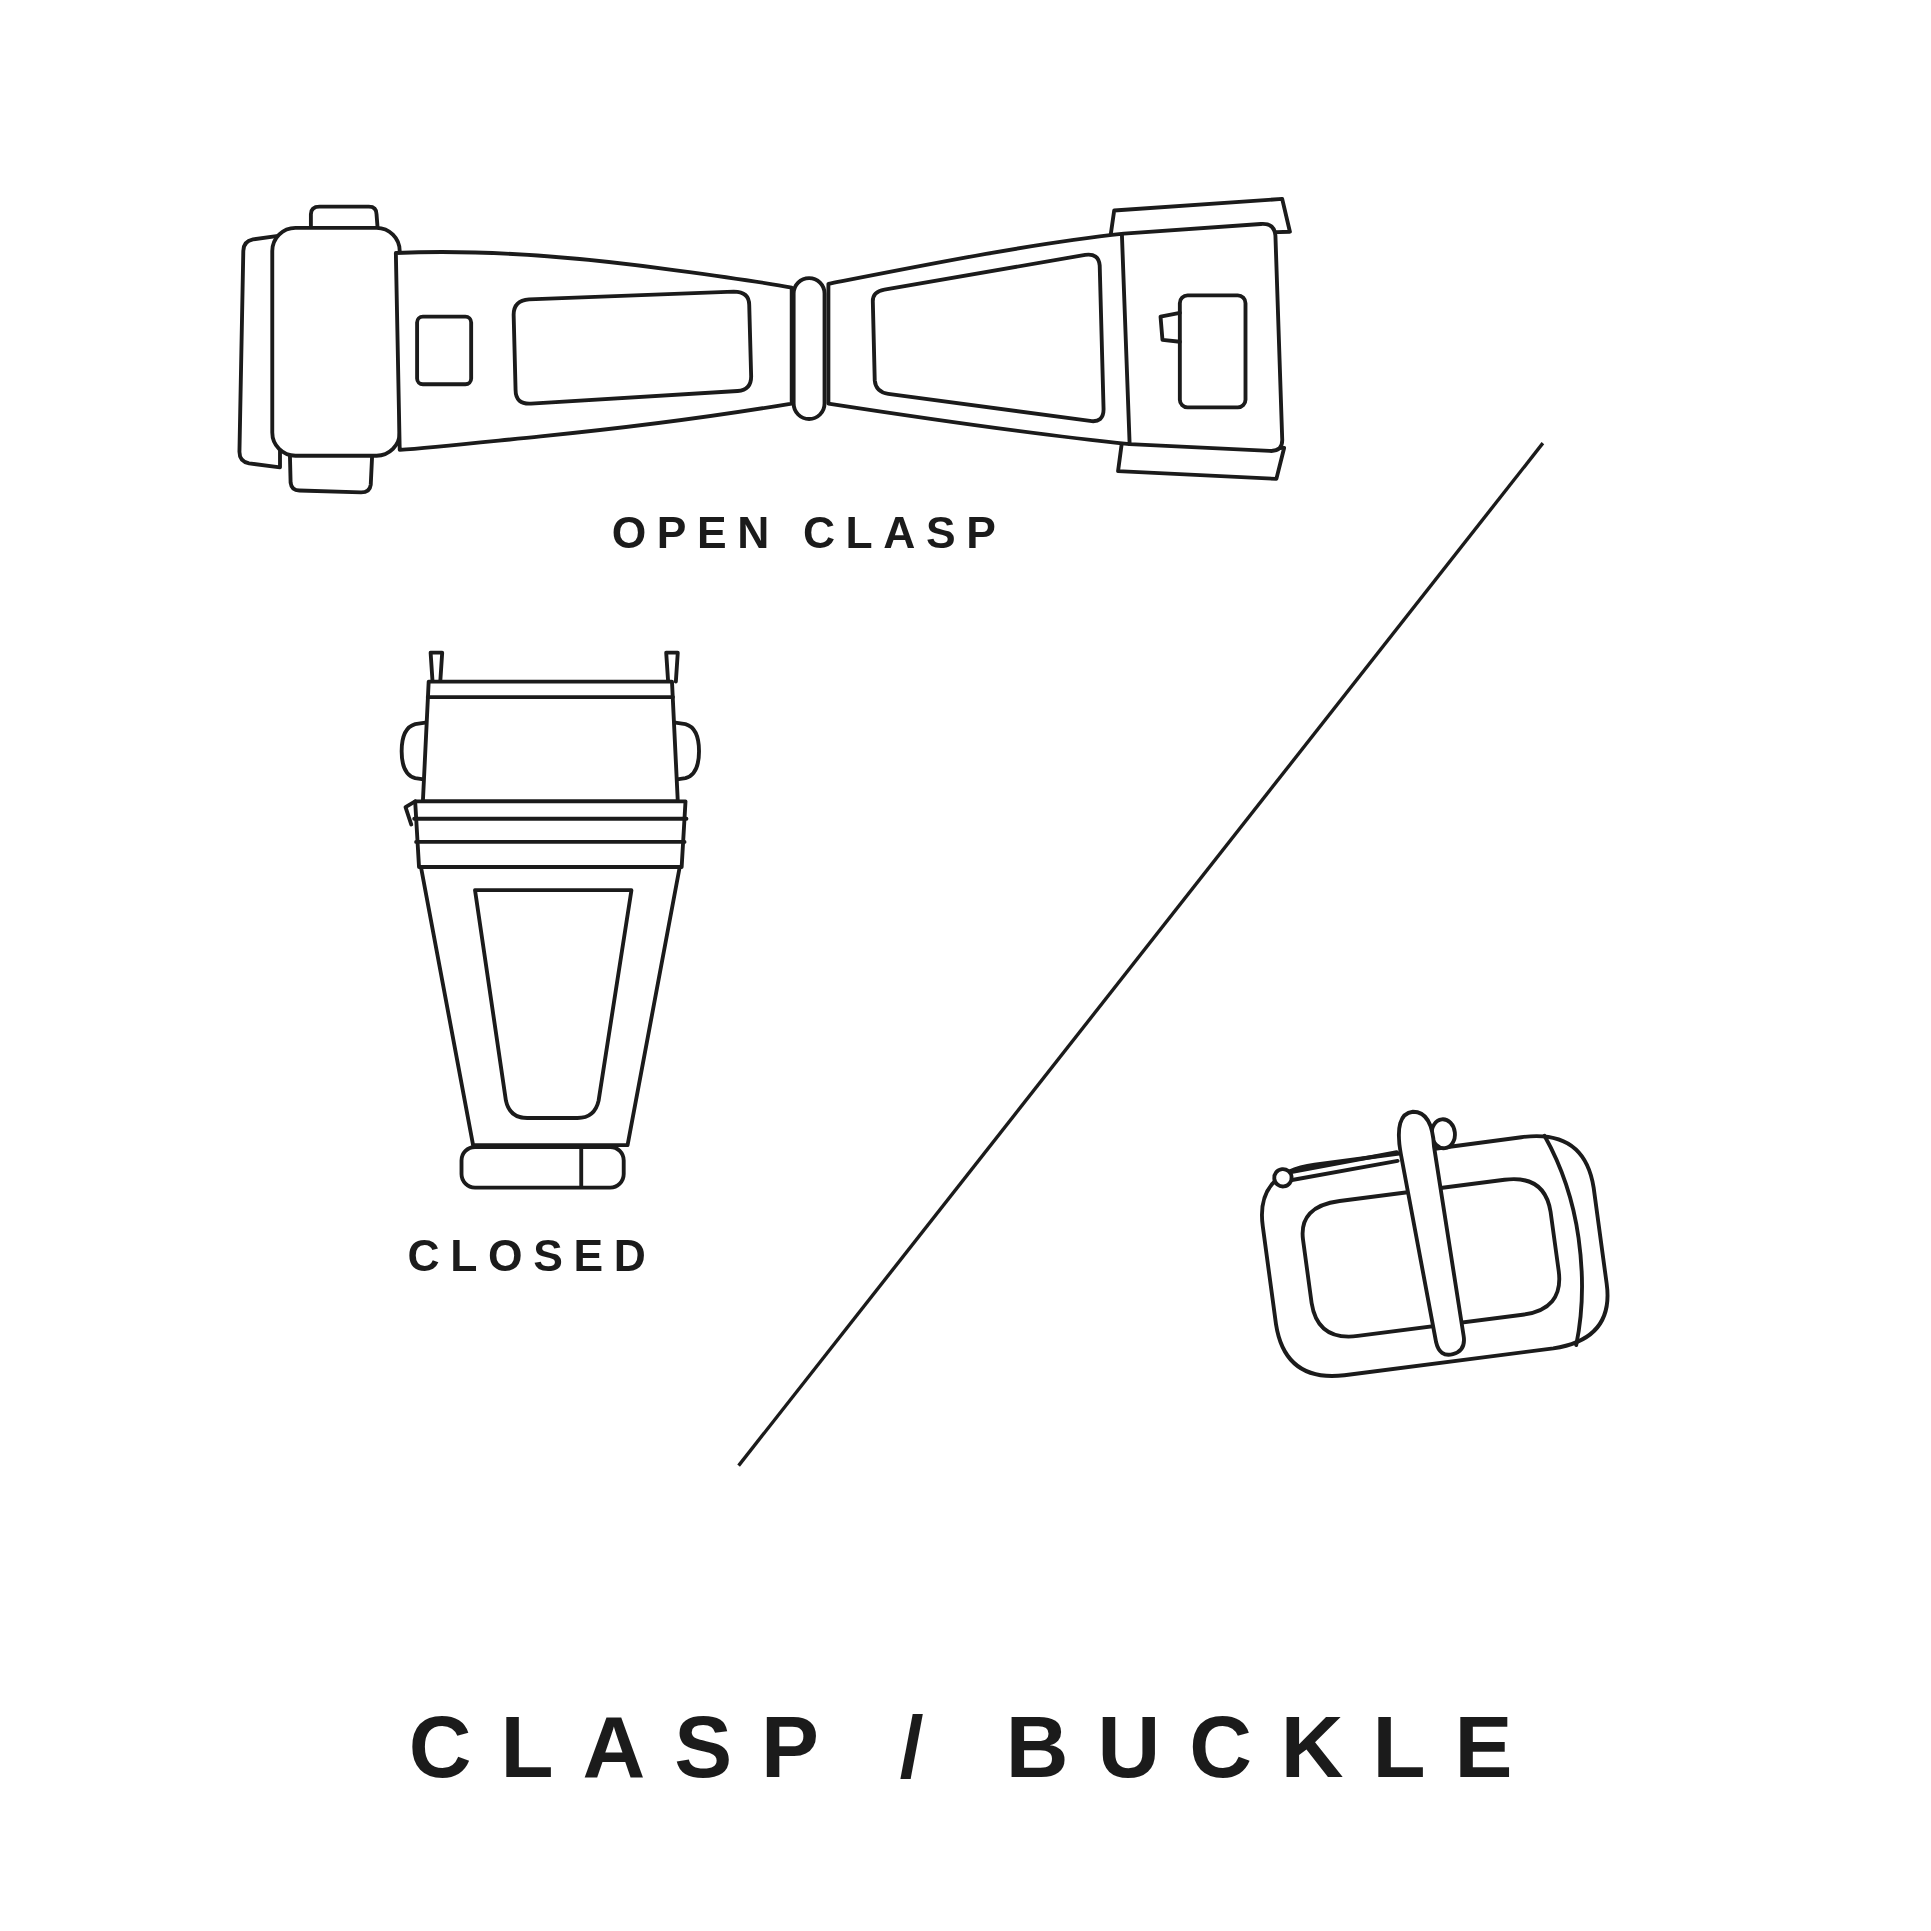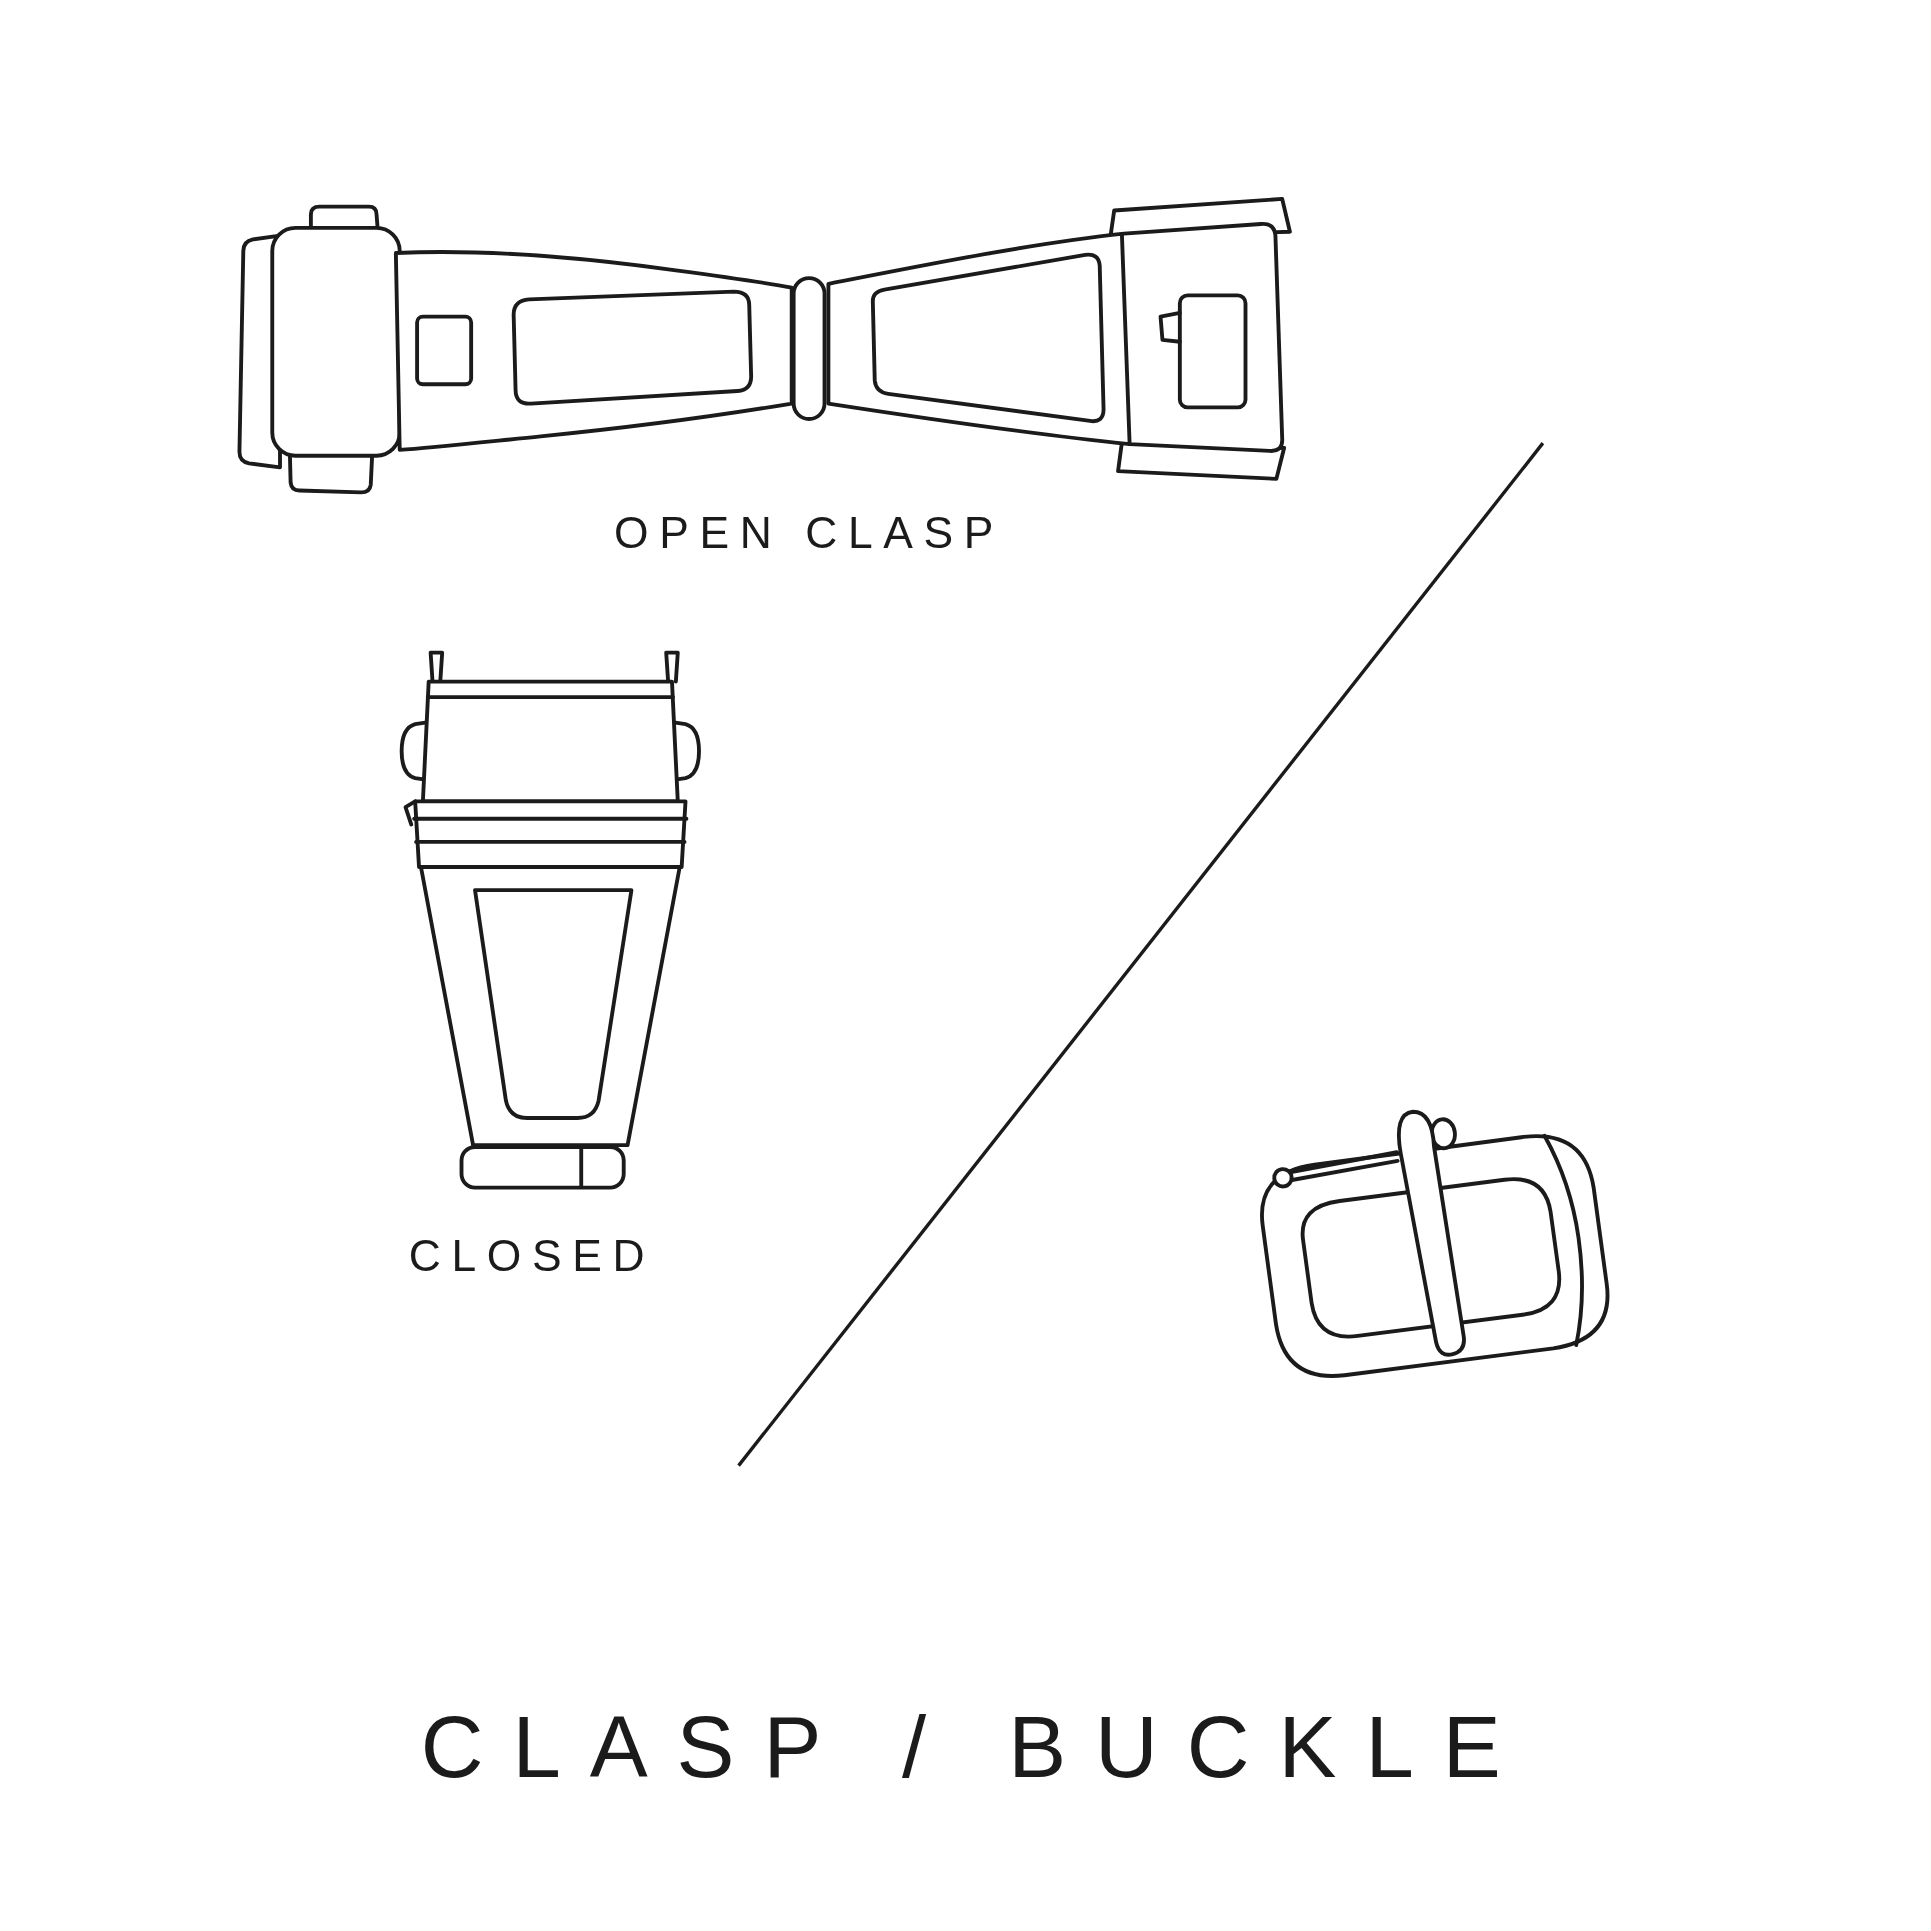--- a/index.html
+++ b/index.html
@@ -6,20 +6,21 @@
     margin: 0;
     padding: 0;
     background: #ffffff;
   }
   .canvas {
     position: relative;
     width: 1881px;
     height: 1931px;
     background: #ffffff;
     overflow: hidden;
+    font-weight: bold;
   }
   svg { display: block; }
   .label {
     font-family: "Liberation Sans", sans-serif;
     font-size: 46px;
     letter-spacing: 11px;
     fill: #1b1b1b;
   }
   .title {
     font-family: "Liberation Sans", sans-serif;

